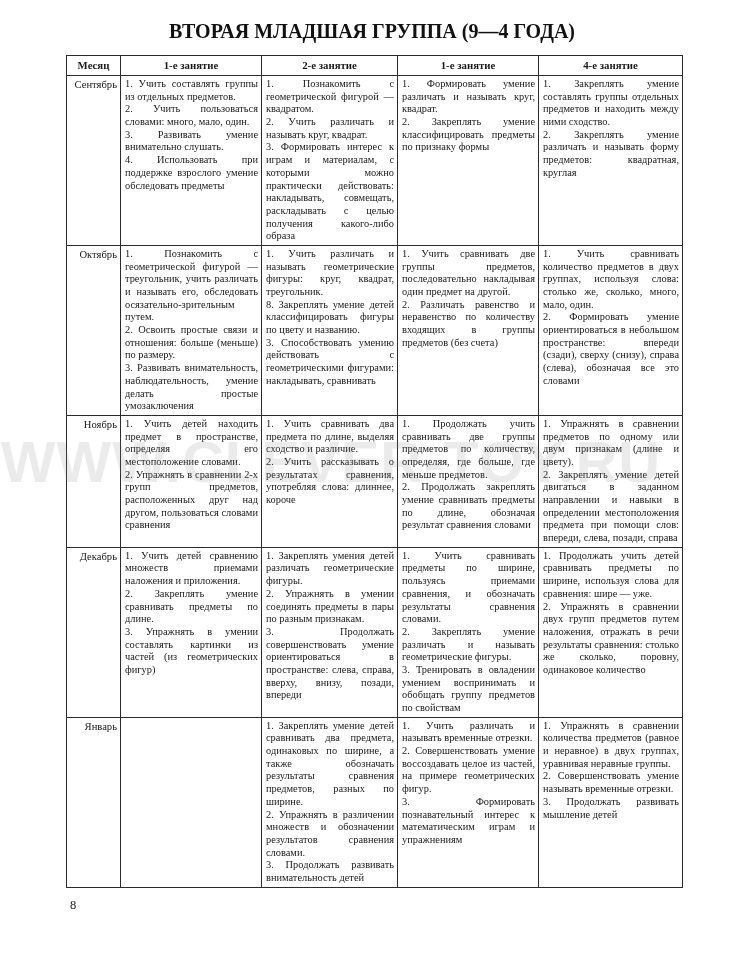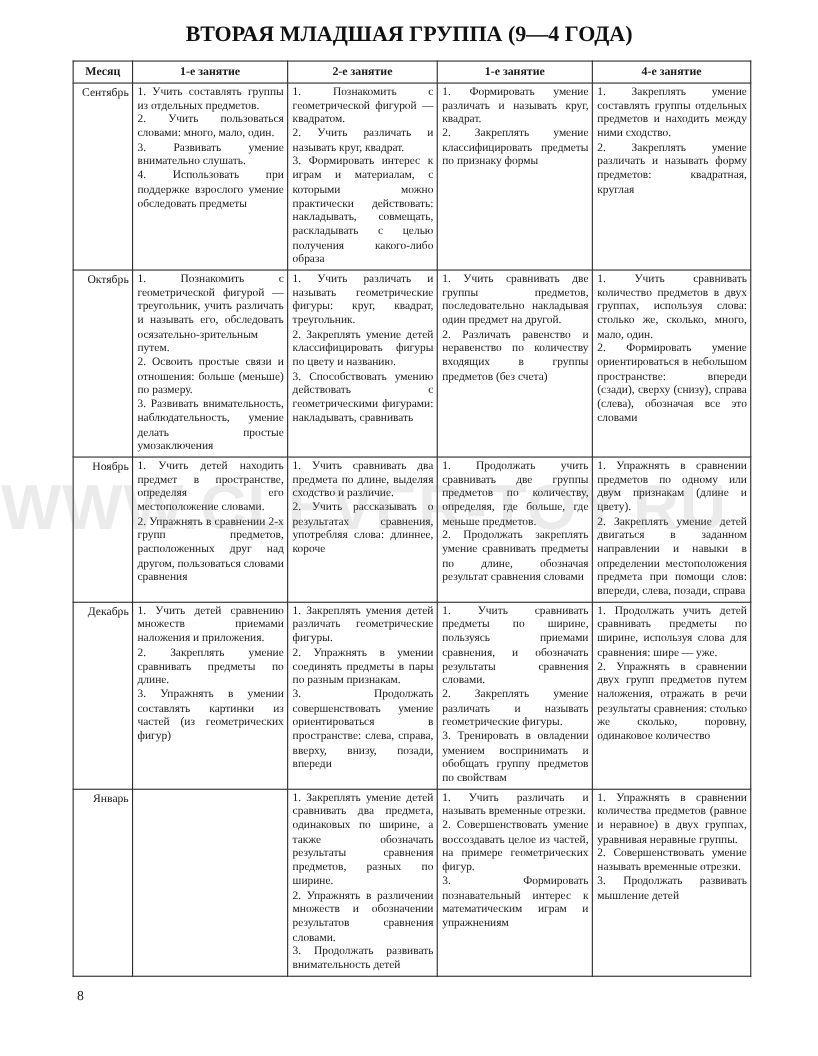--- a/index.html
+++ b/index.html
@@ -106,21 +106,21 @@
           </tr>
           <tr>
             <td class="month">Октябрь</td>
             <td class="lesson">
               <div class="task">1. Познакомить с геометрической фигурой — треугольник, учить различать и называть его, обследовать осязательно-зрительным путем.</div>
               <div class="task">2. Освоить простые связи и отношения: больше (меньше) по размеру.</div>
               <div class="task">3. Развивать внимательность, наблюдательность, умение делать простые умозаключения</div>
             </td>
             <td class="lesson">
               <div class="task">1. Учить различать и называть геометрические фигуры: круг, квадрат, треугольник.</div>
-              <div class="task">2. Закреплять умение детей классифицировать фигуры по цвету и названию.</div>
+              <div class="task">8. Закреплять умение детей классифицировать фигуры по цвету и названию.</div>
               <div class="task">3. Способствовать умению действовать с геометрическими фигурами: накладывать, сравнивать</div>
             </td>
             <td class="lesson">
               <div class="task">1. Учить сравнивать две группы предметов, последовательно накладывая один предмет на другой.</div>
               <div class="task">2. Различать равенство и неравенство по количеству входящих в группы предметов (без счета)</div>
             </td>
             <td class="lesson">
               <div class="task">1. Учить сравнивать количество предметов в двух группах, используя слова: столько же, сколько, много, мало, один.</div>
               <div class="task">2. Формировать умение ориентироваться в небольшом пространстве: впереди (сзади), сверху (снизу), справа (слева), обозначая все это словами</div>
             </td>

